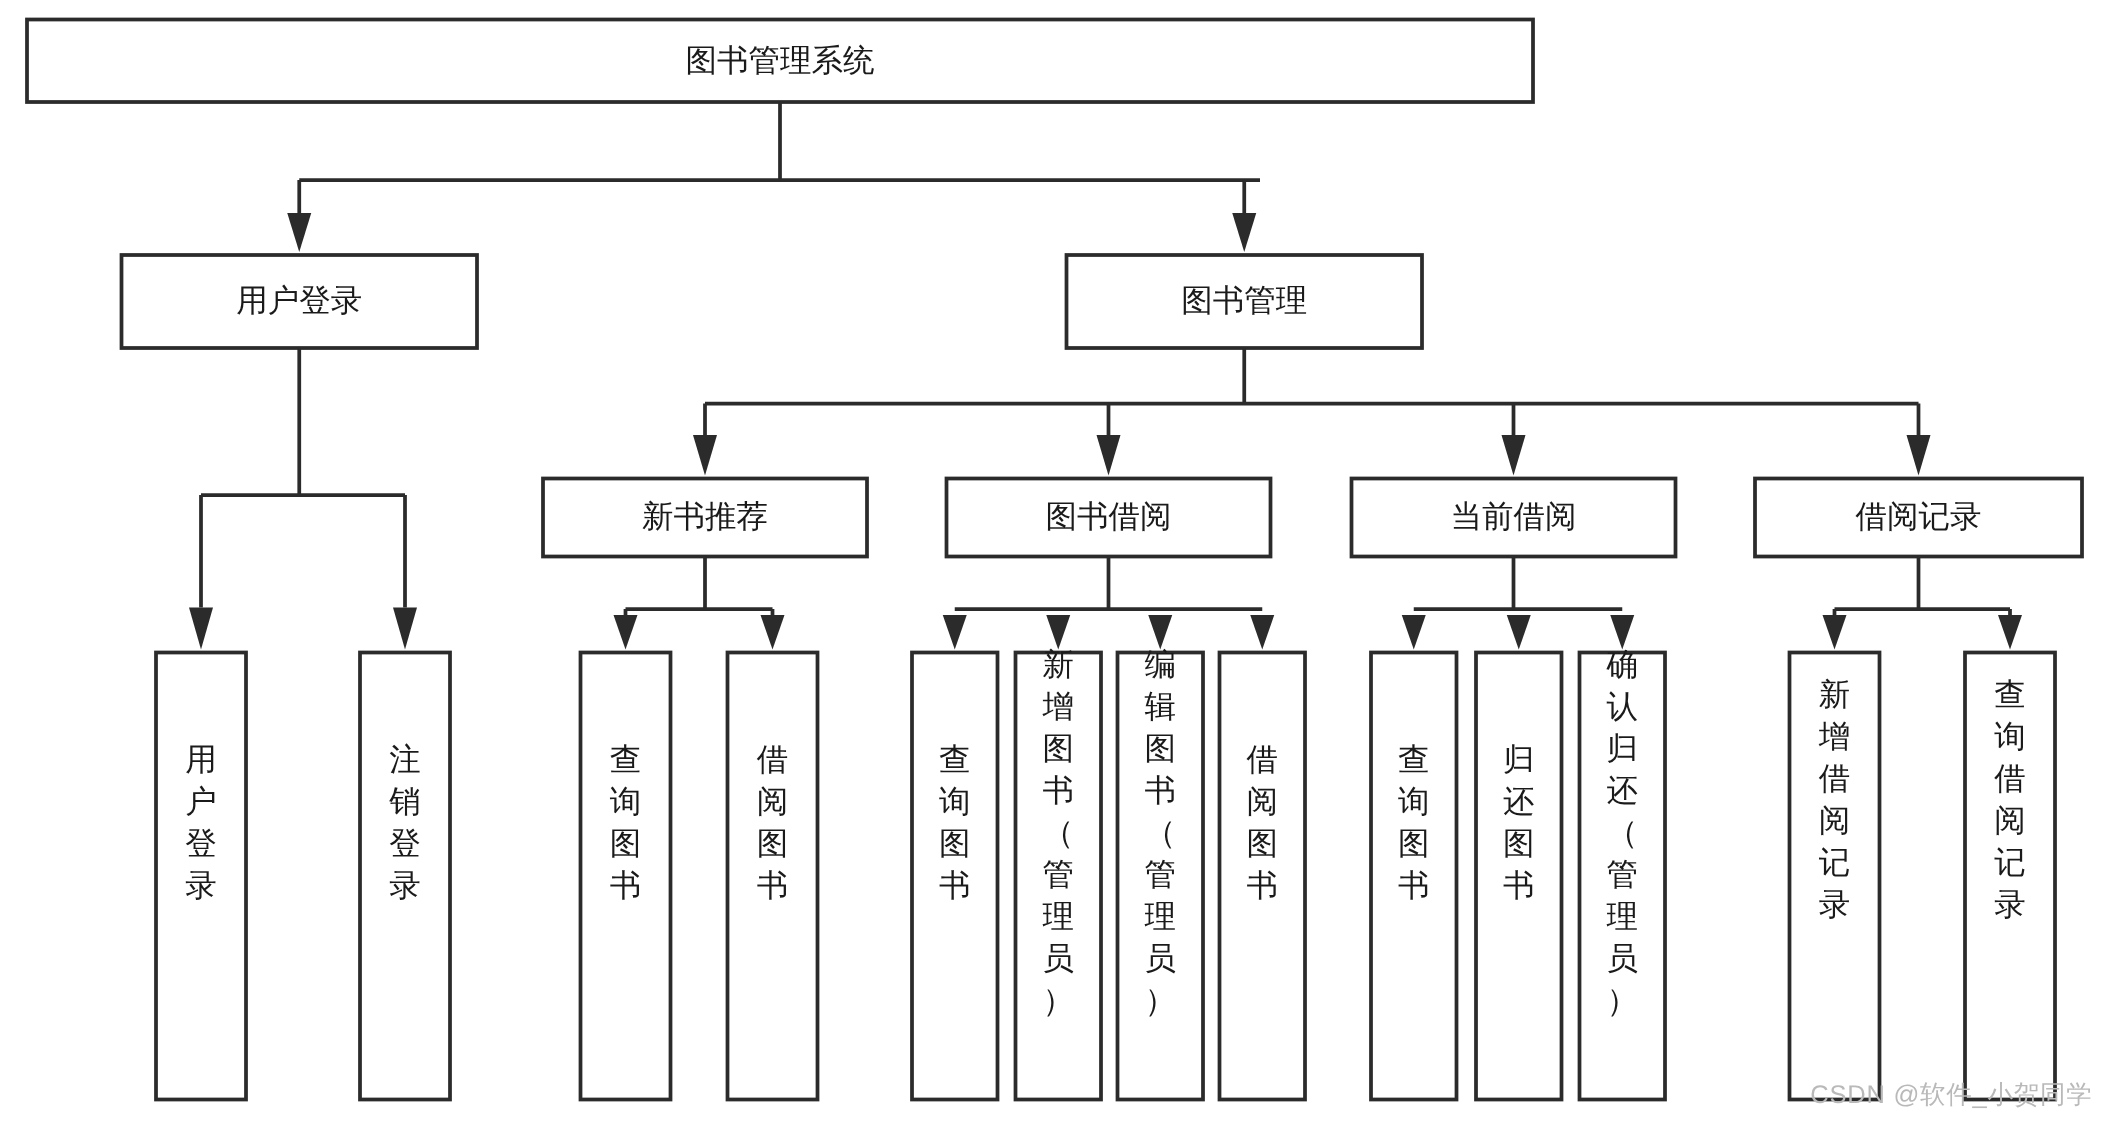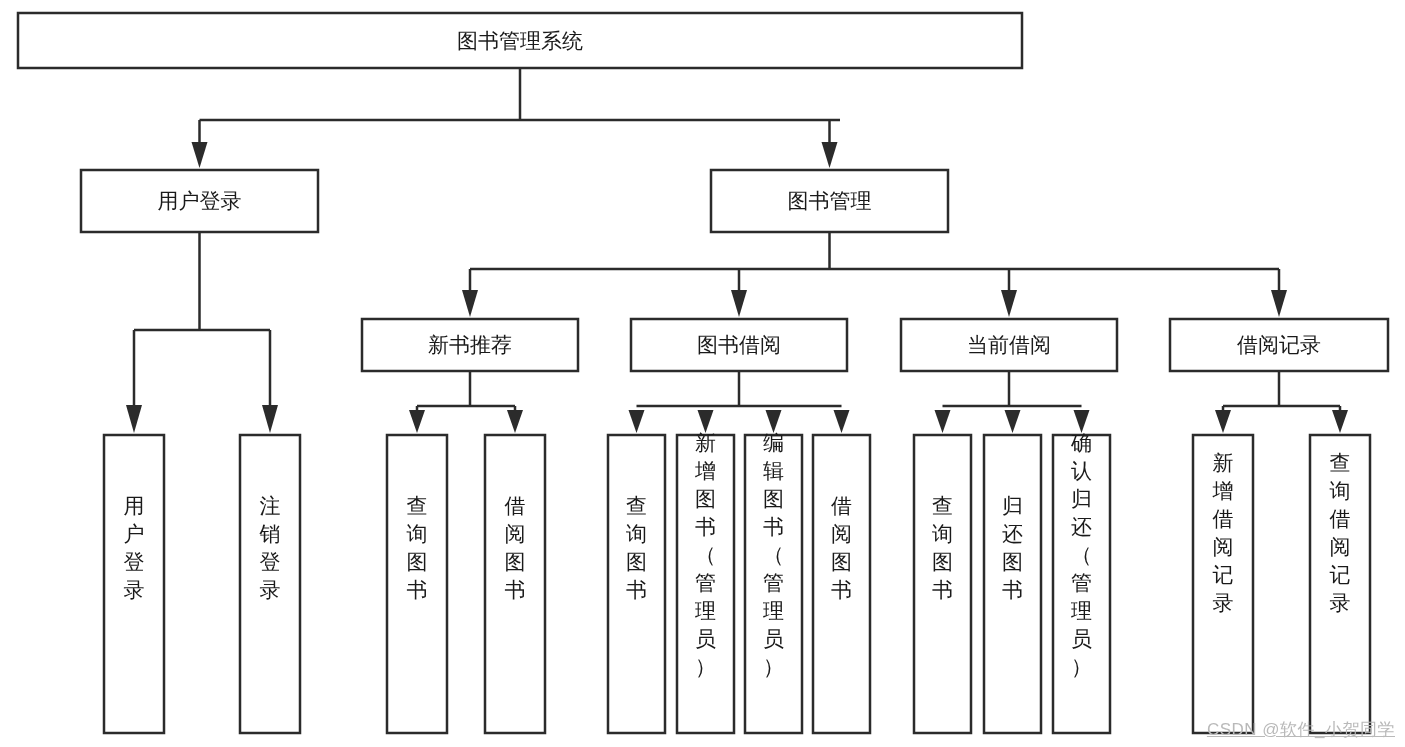--- a/index.html
+++ b/index.html
@@ -49,21 +49,20 @@
   .watermark {
     position: absolute;
     right: 10px;
     bottom: 6px;
     font-family: "Liberation Sans", "DejaVu Sans", sans-serif;
     font-size: 17px;
     color: #b9b9b9;
     white-space: nowrap;
     letter-spacing: 0.5px;
     pointer-events: none;
-    text-decoration: underline;
   }
 </style>
 </head>
 <body>
 
 <svg id="diagram" viewBox="0 0 1405 747" xmlns="http://www.w3.org/2000/svg">
 
   <g>
 
     <path class="connector" d="M520,68 L520,120"></path>

